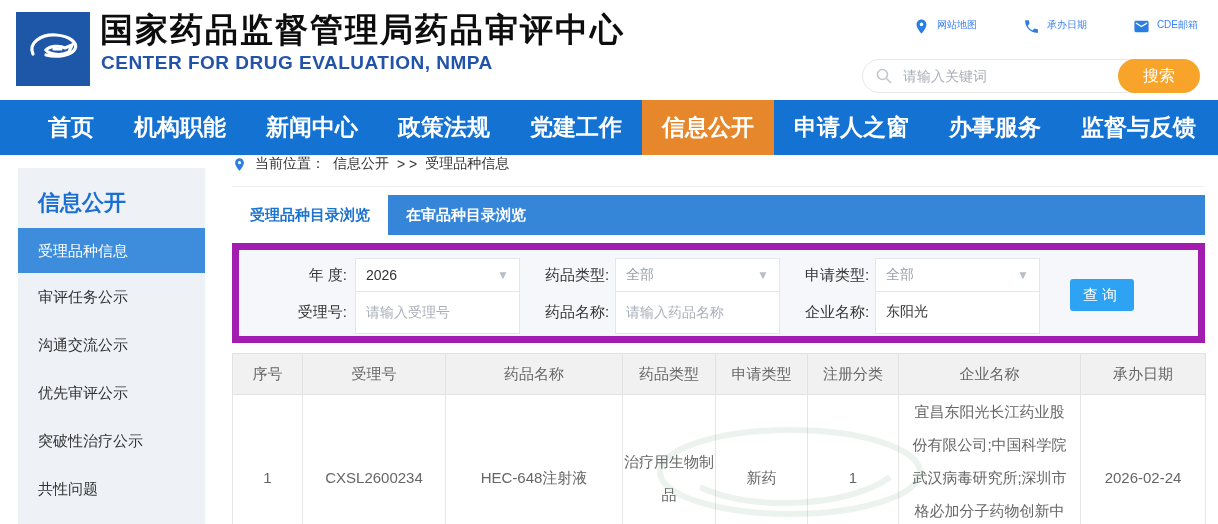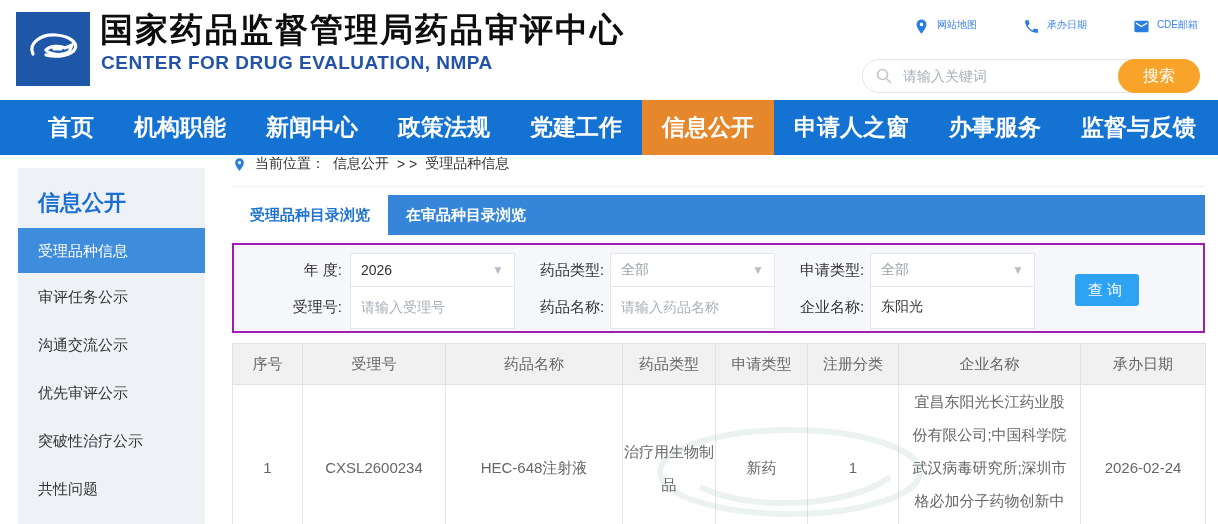--- a/index.html
+++ b/index.html
@@ -45,21 +45,21 @@
   .side-item{height:48px;line-height:48px;padding-left:20px;font-size:15px;color:#333;cursor:pointer;}
   .side-item.active{background:var(--sidebar-active);color:#fff;height:45px;line-height:45px;}
   .main{position:absolute;left:232px;top:0;width:973px;}
   .breadcrumb{display:flex;align-items:center;gap:8px;font-size:14px;color:#333;
     padding-bottom:13px;border-bottom:1px solid #F0F0F0;}
   .breadcrumb svg{width:15px;height:15px;fill:var(--icon-blue);}
   .tabs{margin-top:8px;height:40px;background:var(--tab-bar);display:flex;}
   .tab{width:156px;line-height:40px;text-align:center;color:#fff;font-size:15px;font-weight:bold;cursor:pointer;}
   .tab.active{background:#fff;color:var(--tab-active-text);}
   
-  .filter-panel{margin-top:8px;height:86px;background:#F6F7FA;border:2px solid #a21caf;position:relative;}
+  .filter-panel{margin-top:8px;height:86px;background:#F6F7FA;border:7px solid #a21caf;position:relative;}
   .f-row{display:flex;align-items:center;padding-left:46px;margin-top:10px;height:30px;}
   .f-row.second{margin-top:7px;}
   .f-group{display:flex;align-items:center;margin-right:25px;}
   .f-label{width:62px;text-align:right;margin-right:8px;font-size:15px;color:#333;white-space:nowrap;}
   .f-select{width:165px;height:30px;background:#fff;border:1px solid #E3E6EC;box-sizing:border-box;
     display:flex;align-items:center;padding:16px 10px;font-size:14px;cursor:pointer;}
   .f-select .val{flex:1;color:#333;}
   .f-select.muted .val{color:#9AA0A8;}
   .f-select .caret{color:#B8BEC8;font-size:12px;}
   .f-input{width:165px;height:43px;box-sizing:border-box;border:1px solid #E3E6EC;padding:0 10px;

